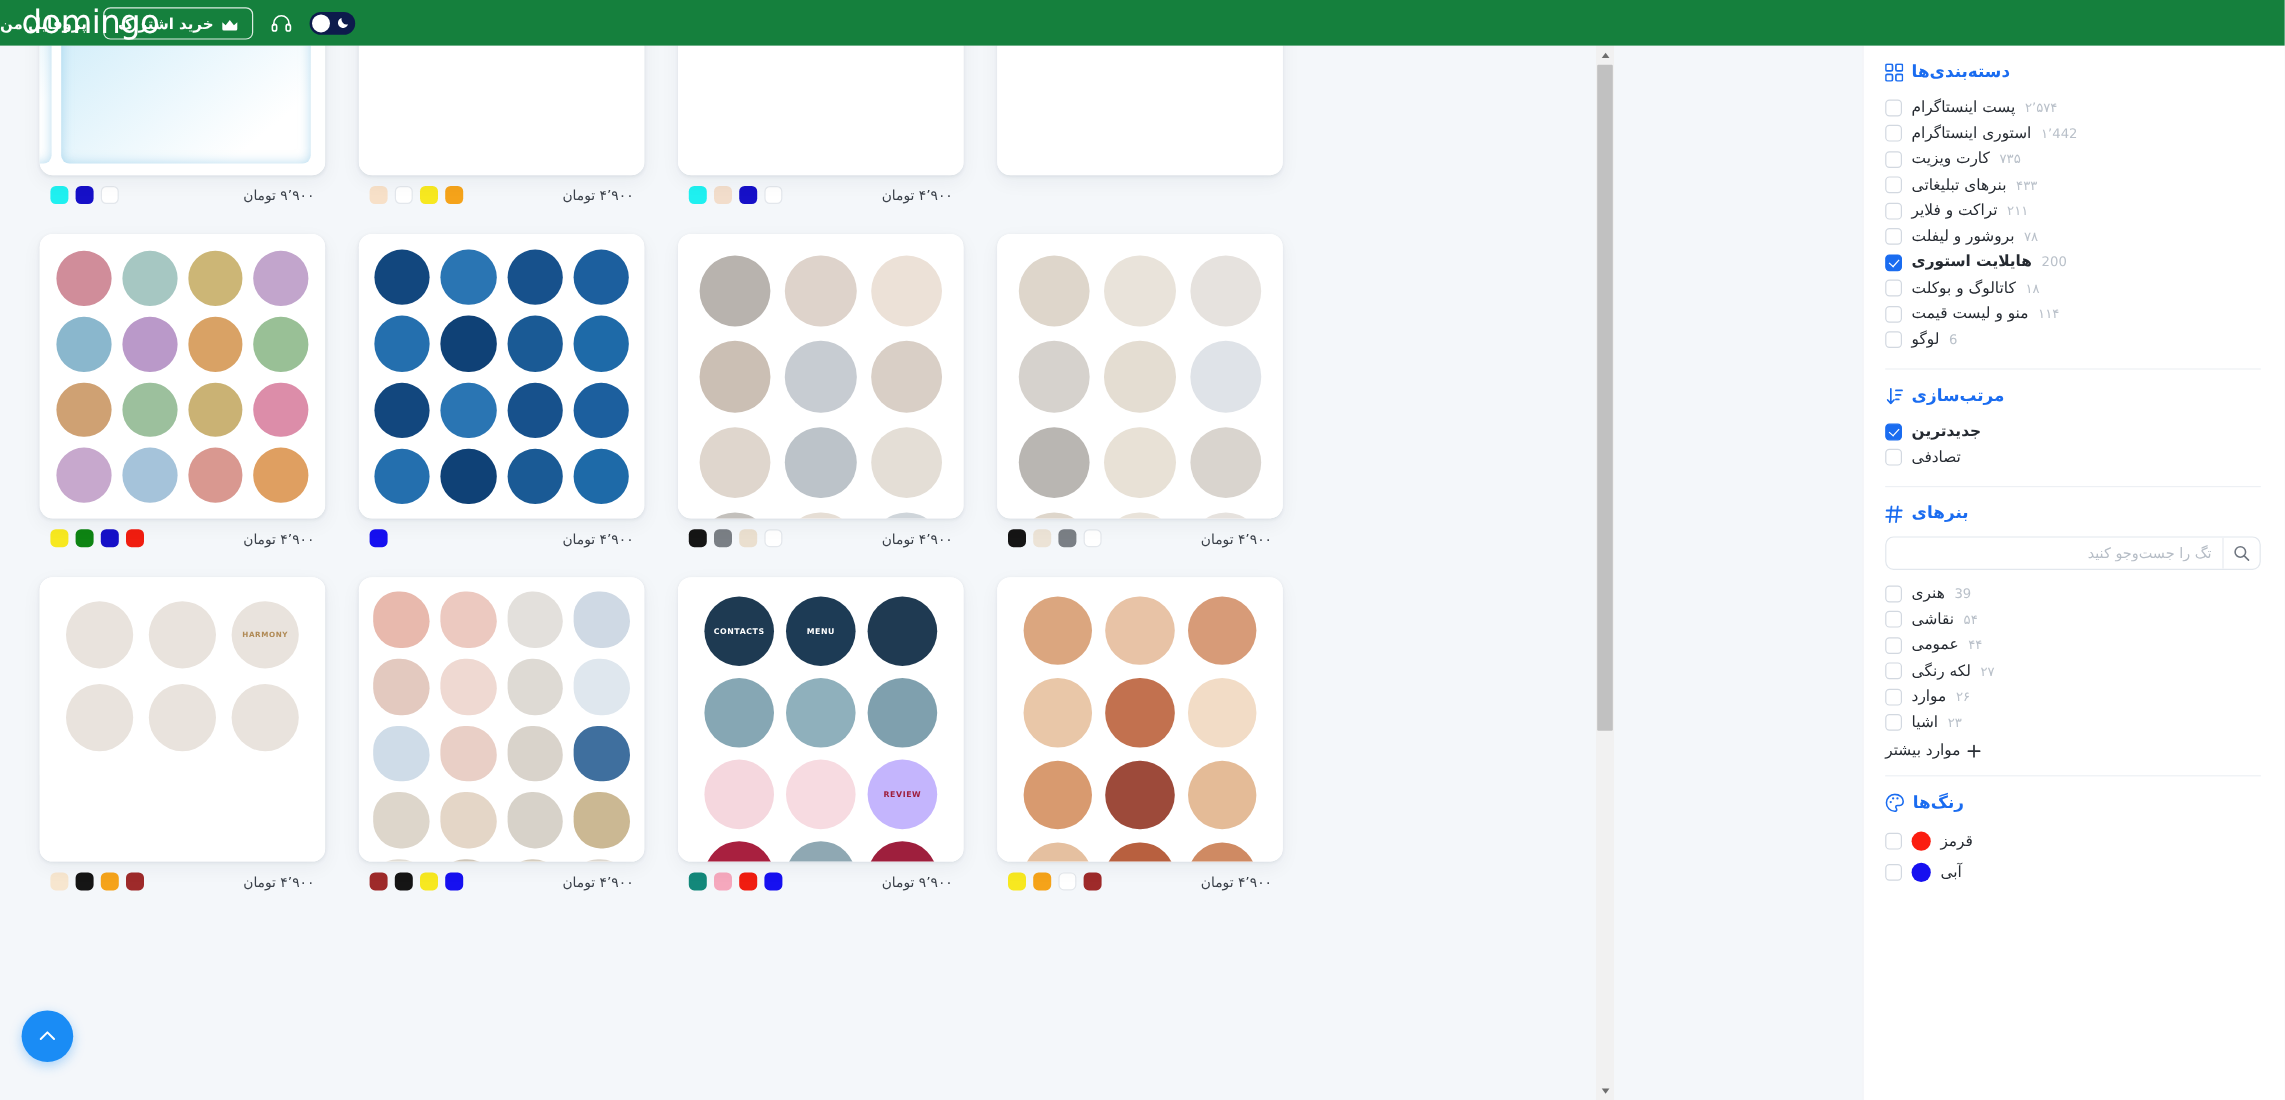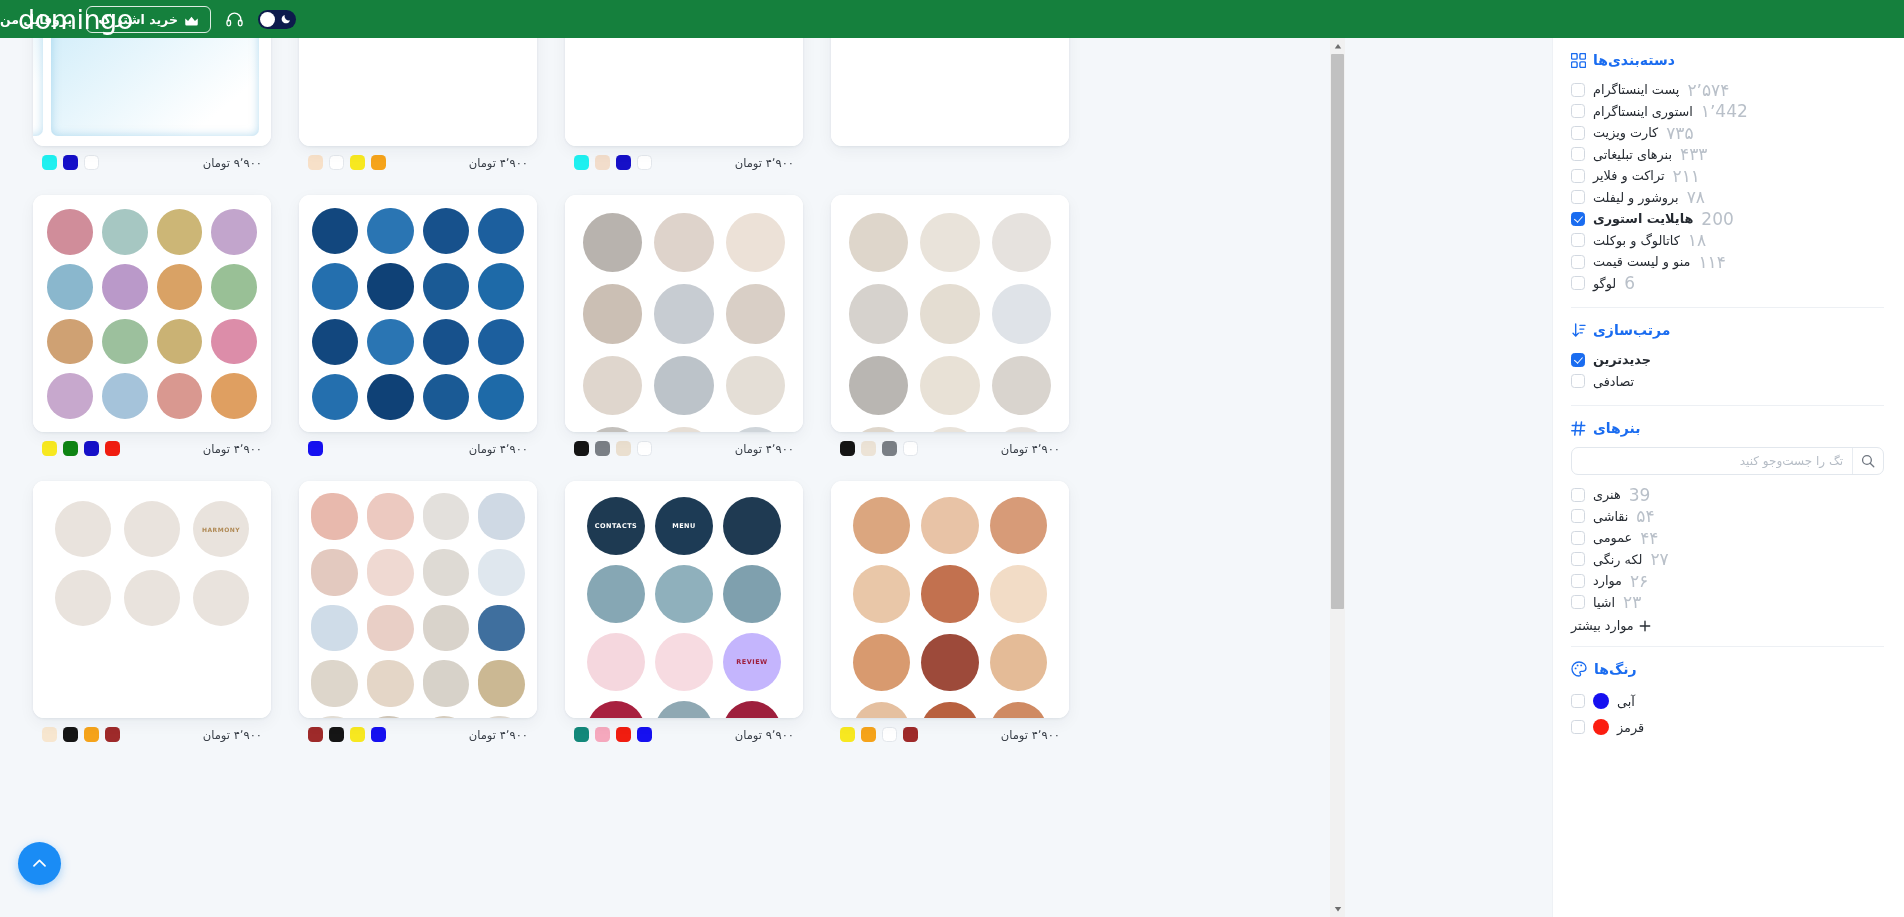--- a/index.html
+++ b/index.html
@@ -101,21 +101,21 @@
     content: ""; position: absolute;
     left: 4px; top: 1px; width: 3.5px; height: 7px;
     border: solid #fff; border-width: 0 1.8px 1.8px 0;
     transform: rotate(42deg);
   }
   .f-label {
     font-size: 12.8px; color: #252a31; white-space: nowrap;
   }
   .filter-row.sel .f-label { font-weight: 700; }
   .f-count {
-    margin-right: auto; font-size: 17px; color: #b9c0c9;
+    margin-right: auto; font-size: 11px; color: #b9c0c9;
     direction: ltr; unicode-bidi: isolate;
   }
   .divider { height: 1px; background: #edf0f4; margin: 13px 0 14px; }
   .more-link {
     display: flex; flex-direction: row-reverse; align-items: center; gap: 5px;
     font-size: 12.8px; color: #252a31; cursor: pointer; margin-top: 5px;
   }
   .sw-dot { width: 16px; height: 16px; border-radius: 50%; flex: 0 0 auto; }
   .color-row { display: flex; flex-direction: row-reverse; align-items: center; height: 26px; gap: 8px; cursor: pointer; }
 
@@ -705,27 +705,27 @@
       <path d="M8 1a7 7 0 0 0 0 14c1 0 1.6-.7 1.6-1.5 0-.9-.8-1.2-.8-2 0-.7.6-1.2 1.3-1.2H12a3.6 3.6 0 0 0 3-3.6C15 3.5 11.9 1 8 1z" fill="none" stroke="#1a6cf0" stroke-width="1.3"></path>
       <circle cx="4.6" cy="7.4" r="0.95" fill="#1a6cf0"></circle>
       <circle cx="6.6" cy="4.4" r="0.95" fill="#1a6cf0"></circle>
       <circle cx="10.2" cy="4.4" r="0.95" fill="#1a6cf0"></circle>
     </svg>
     <span>رنگ‌ها</span>
   </div>
   <div id="color-list">
       <div class="color-row">
         <div class="cb"></div>
+        <div class="sw-dot" style="background: rgb(251, 29, 16);"></div>
+        <span class="f-label">قرمز</span>
+      </div>
+      <div class="color-row">
+        <div class="cb"></div>
         <div class="sw-dot" style="background: rgb(22, 16, 240);"></div>
         <span class="f-label">آبی</span>
-      </div>
-      <div class="color-row">
-        <div class="cb"></div>
-        <div class="sw-dot" style="background: rgb(251, 29, 16);"></div>
-        <span class="f-label">قرمز</span>
       </div>
     </div>
 </div>
 
 <div id="to-top">
   <svg width="19" height="19" viewBox="0 0 24 24">
     <path d="M5 15l7-7 7 7" fill="none" stroke="#ffffff" stroke-width="2.1" stroke-linecap="round" stroke-linejoin="round"></path>
   </svg>
 </div>
 

